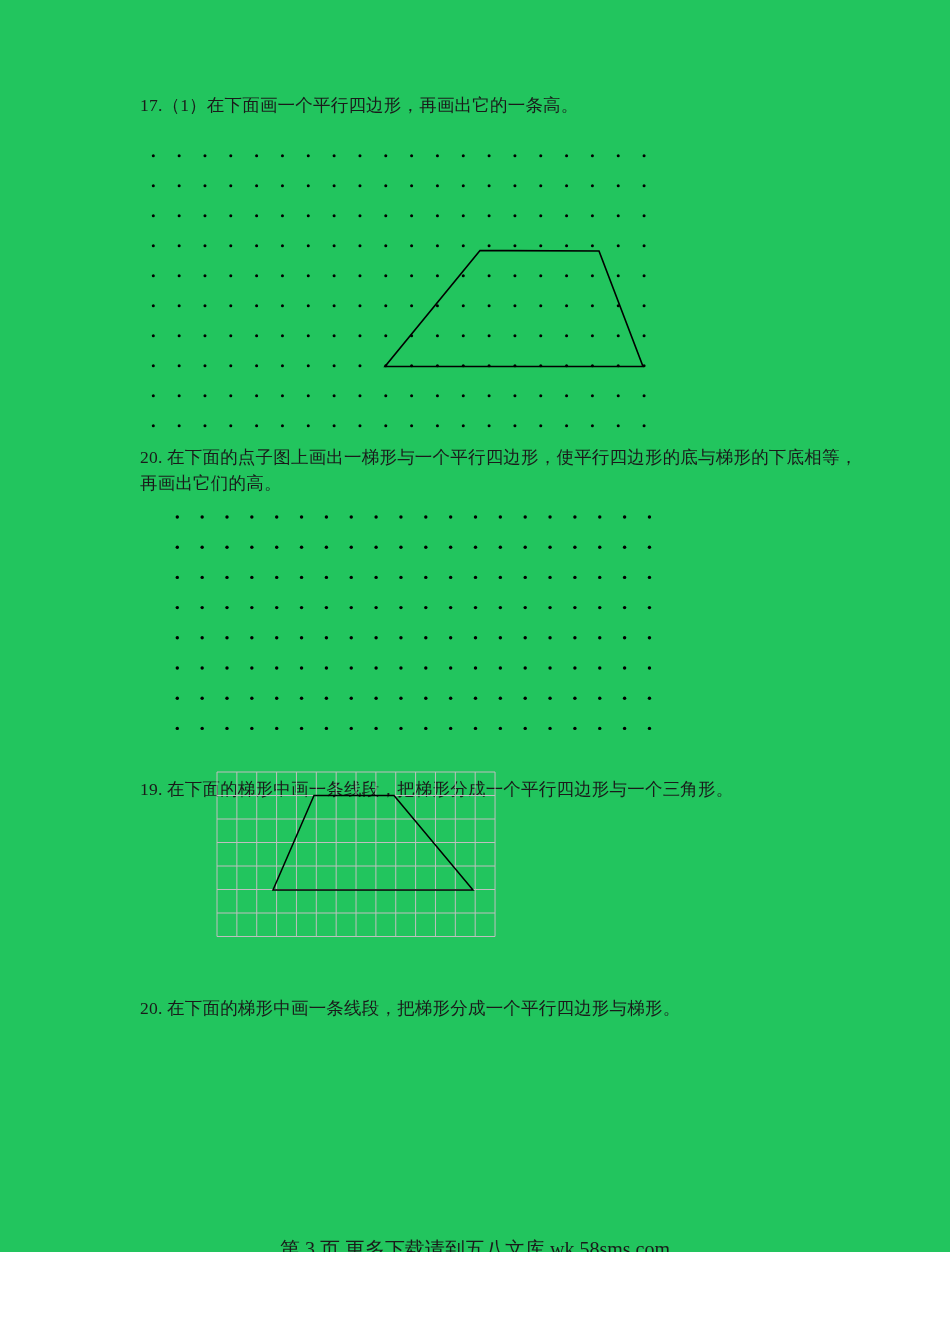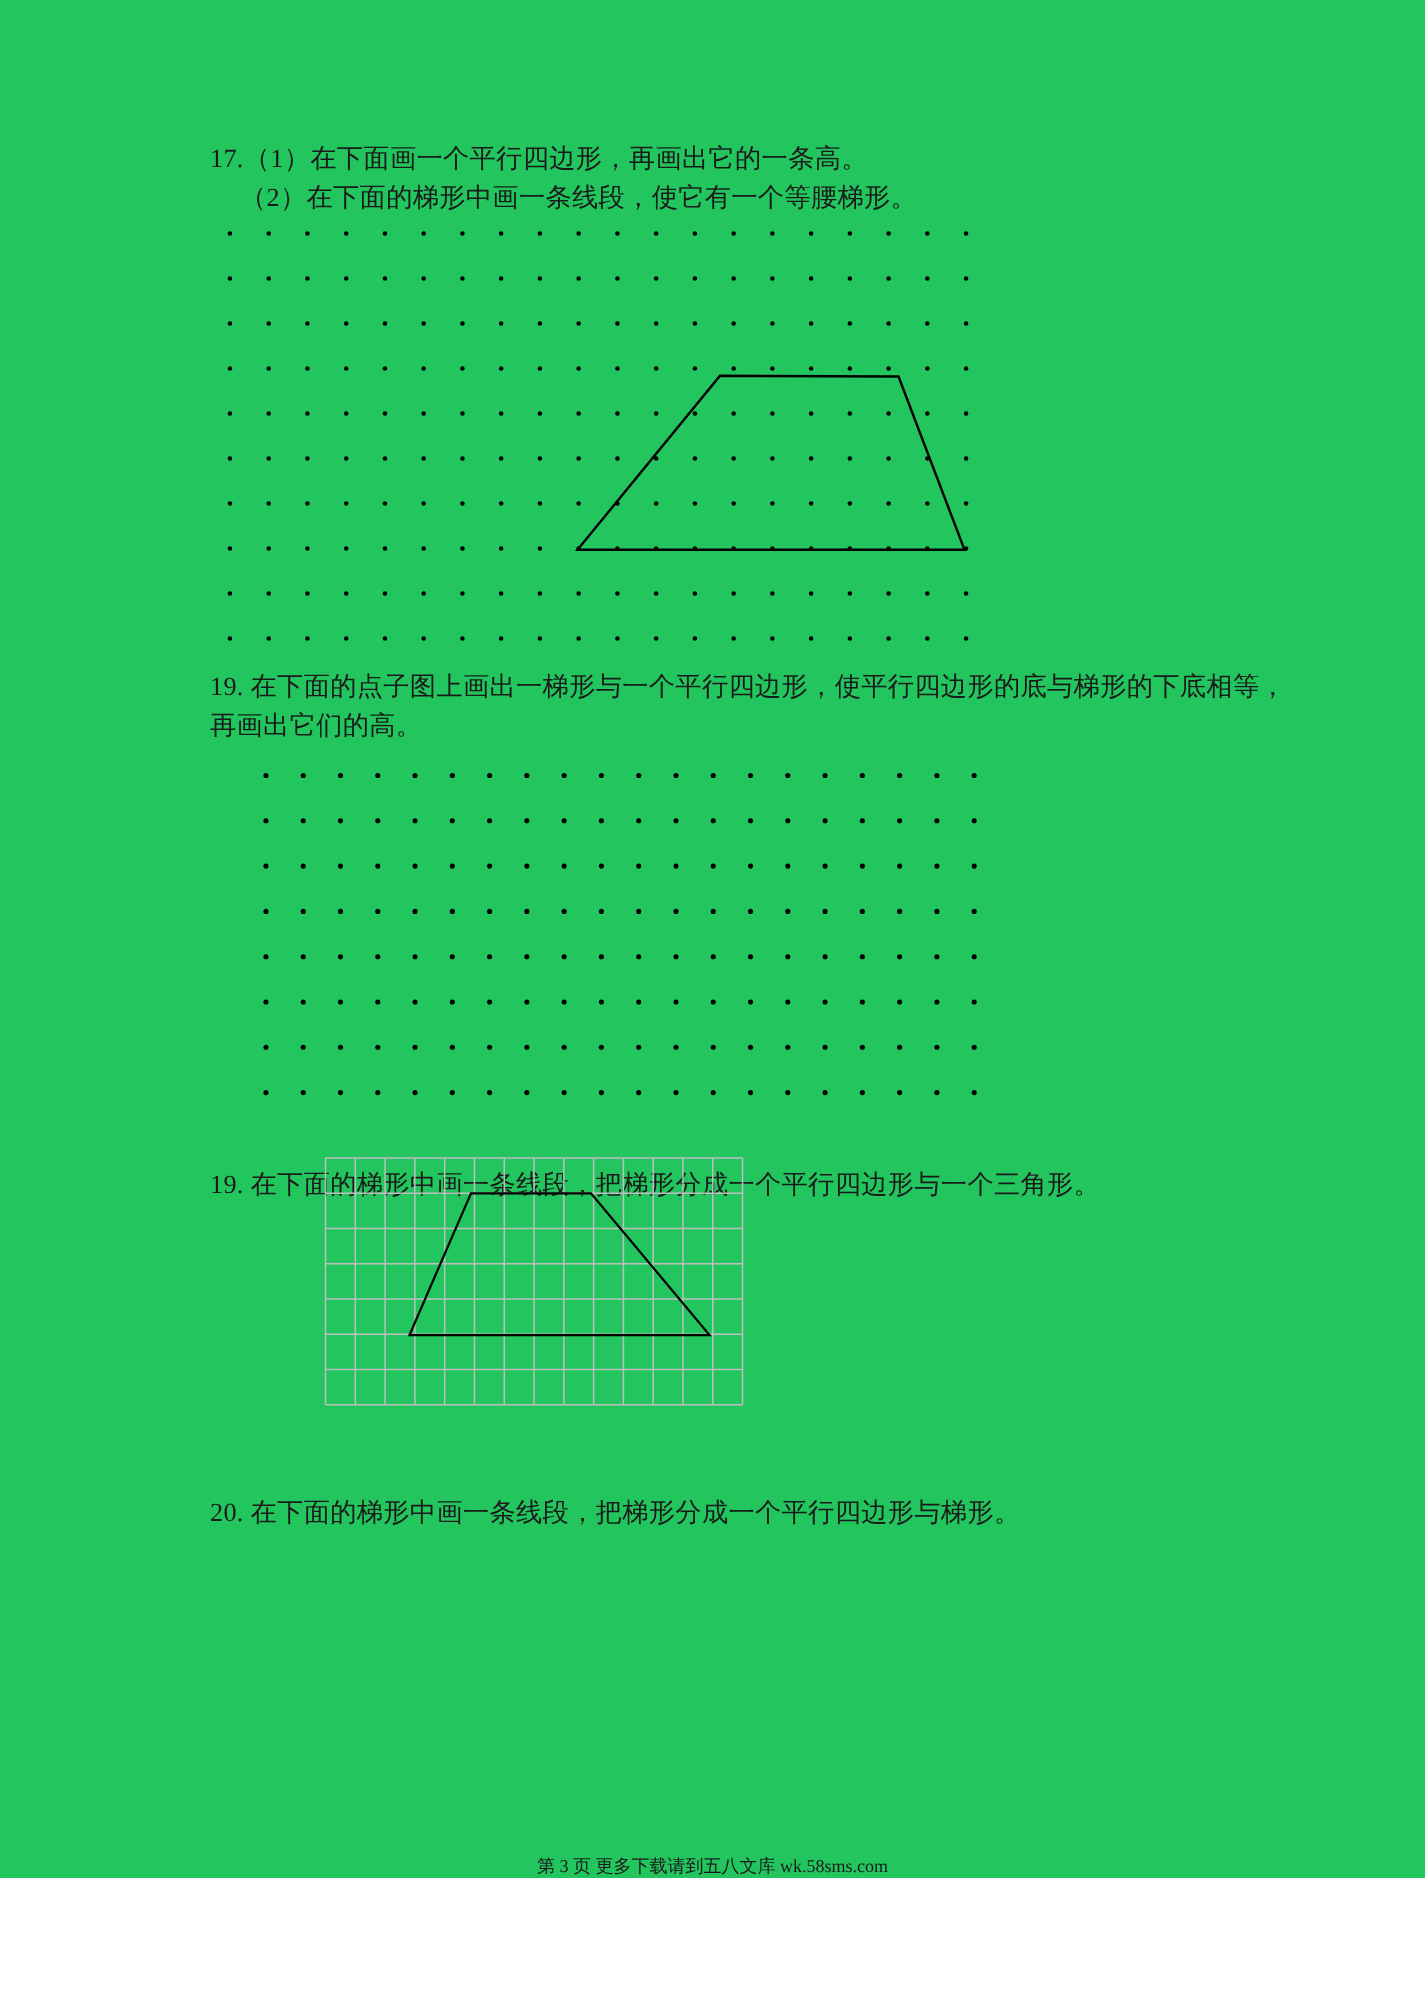--- a/index.html
+++ b/index.html
@@ -20,32 +20,31 @@
   }
   .qline{display:block;}
   .indent20{margin-left:20px;}
   .indent28{}
   .figure{position:absolute;}
   .figure svg{display:block;}
   .footer{
     position:absolute;
     left:0;top:1236px;width:100%;
     text-align:center;
-    font-size:12px;
+    font-size:20px;
     color:#1a1a1a;
   }
 </style>
 </head>
 <body>
 
 <div class="page">
 
   <div class="qtext" style="left:140px; top:92px;">
     <span class="qline">17.（1）在下面画一个平行四边形，再画出它的一条高。</span>
-    <span class="qline indent20">（2）在下面的梯形中画一条线段，使它有一个等腰梯形。</span>
   </div>
 
   <div class="figure" style="left: 146px; top: 148px; width: 512px; height: 288px;">
       <svg viewBox="146 148 512 288" width="512" height="288">
         <circle cx="153.30" cy="155.70" r="1.5" fill="#000000"></circle>
         <circle cx="179.13" cy="155.70" r="1.5" fill="#000000"></circle>
         <circle cx="204.96" cy="155.70" r="1.5" fill="#000000"></circle>
         <circle cx="230.79" cy="155.70" r="1.5" fill="#000000"></circle>
         <circle cx="256.62" cy="155.70" r="1.5" fill="#000000"></circle>
         <circle cx="282.45" cy="155.70" r="1.5" fill="#000000"></circle>
@@ -241,21 +240,21 @@
         <circle cx="540.75" cy="425.70" r="1.5" fill="#000000"></circle>
         <circle cx="566.58" cy="425.70" r="1.5" fill="#000000"></circle>
         <circle cx="592.41" cy="425.70" r="1.5" fill="#000000"></circle>
         <circle cx="618.24" cy="425.70" r="1.5" fill="#000000"></circle>
         <circle cx="644.07" cy="425.70" r="1.5" fill="#000000"></circle>
         <polygon points="480,250.5 599,251 643,366.5 385,366.5" fill="none" stroke="#000000" stroke-width="1.6" stroke-linejoin="miter"></polygon>
       </svg>
     </div>
 
   <div class="qtext" style="left:140px; top:444px;">
-    <span class="qline">19. 在下面的点子图上画出一梯形与一个平行四边形，使平行四边形的底与梯形的下底相等，</span>
+    <span class="qline">20. 在下面的点子图上画出一梯形与一个平行四边形，使平行四边形的底与梯形的下底相等，</span>
     <span class="qline indent28">再画出它们的高。</span>
   </div>
 
   <div class="figure" style="left: 170px; top: 508px; width: 492px; height: 232px;">
       <svg viewBox="170 508 492 232" width="492" height="232">
         <circle cx="177.30" cy="517.00" r="1.7" fill="#000000"></circle>
         <circle cx="202.15" cy="517.00" r="1.7" fill="#000000"></circle>
         <circle cx="227.00" cy="517.00" r="1.7" fill="#000000"></circle>
         <circle cx="251.85" cy="517.00" r="1.7" fill="#000000"></circle>
         <circle cx="276.70" cy="517.00" r="1.7" fill="#000000"></circle>

